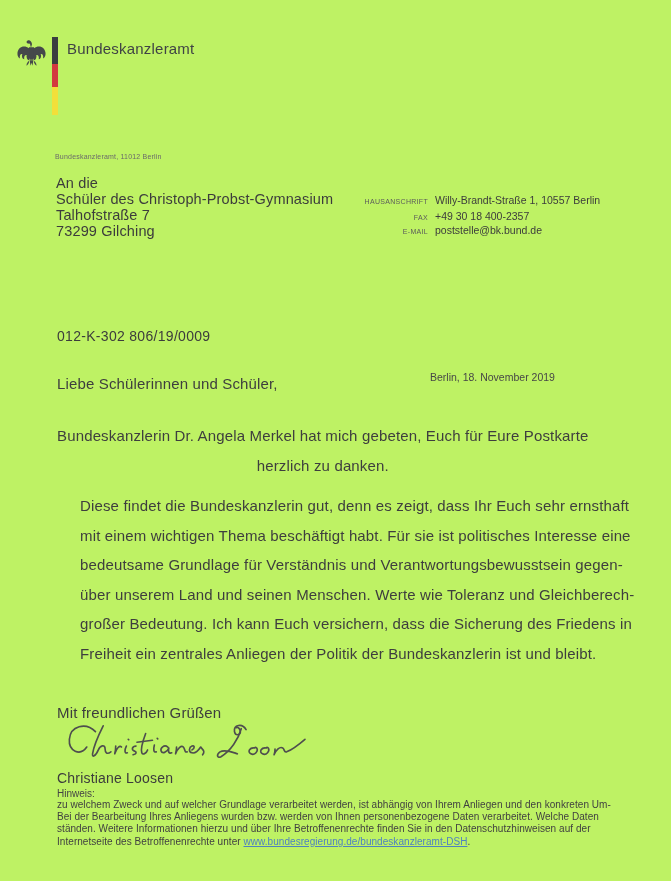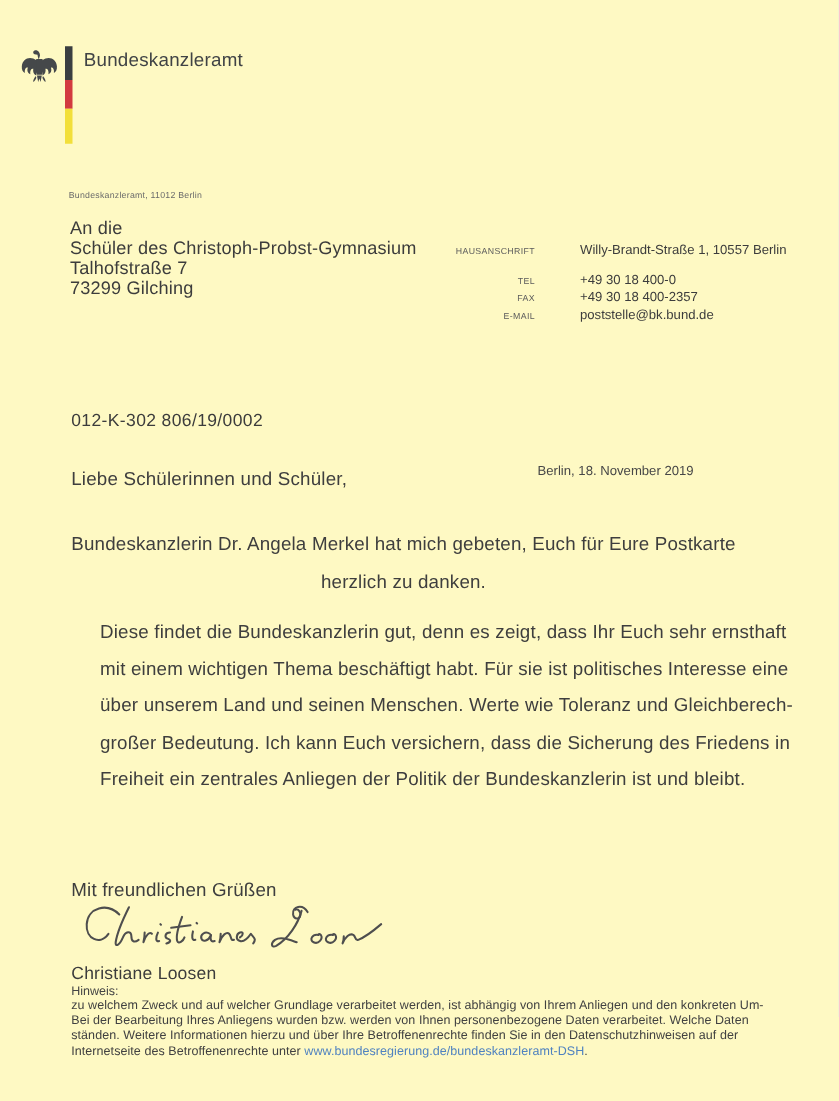--- a/index.html
+++ b/index.html
@@ -1,19 +1,19 @@
 <!DOCTYPE html>
 <html><head>
 <meta charset="utf-8">
 <style>
   html,body{margin:0;padding:0;background:#e8e8e8;}
   .page{
     position:relative;
     width:671px;height:881px;
-    background:#fef9c3;
+    background:#bef264;
     font-family:"Liberation Sans","DejaVu Sans",sans-serif;
     color:#3e3e3e;
     overflow:hidden;
     margin:0 auto;
   }
   
   .eagle{position:absolute;left:16px;top:36px;}
   .flag-stripe{position:absolute;left:52px;top:37px;width:6px;height:78px;display:flex;flex-direction:column;}
   .flag-stripe .seg1{height:27px;}
   .flag-stripe .seg2{height:23px;}
@@ -34,39 +34,39 @@
   }
   
   .contact{position:absolute;left:352px;top:194px;width:290px;}
   .contact-row{display:flex;align-items:baseline;height:16px;}
   .contact-row.tight{height:14px;}
   .contact-row.gap{margin-top:8px;}
   .contact-label{
     width:76px;text-align:right;padding-right:7px;flex:none;
     font-size:7px;color:#5b5b5b;letter-spacing:.3px;
   }
-  .contact-value{font-size:10.5px;color:#3c3c3c;margin-left:29px;}
+  .contact-value{font-size:10.5px;color:#3c3c3c;}
   
   .ref-number{position:absolute;left:57px;top:328px;font-size:14px;letter-spacing:.3px;color:#3c3c3c;}
   .ref-date{position:absolute;left:430px;top:331px;font-size:10.5px;color:#474747;margin-top:40px;}
   
   .salutation{position:absolute;left:57px;top:375px;font-size:15px;letter-spacing:.15px;}
   .para1{position:absolute;left:57px;top:421px;font-size:15px;line-height:30px;letter-spacing:.15px;text-align:center;}
   .para2{position:absolute;left:57px;top:491px;font-size:15px;line-height:29.6px;letter-spacing:.15px;margin-left:23px;}
   .closing{position:absolute;left:57px;top:704px;font-size:15px;letter-spacing:.15px;}
   
   .signature{position:absolute;left:56px;top:720px;}
   .signer-name{position:absolute;left:57px;top:770px;font-size:14px;letter-spacing:.2px;color:#3c3c3c;}
   
   .hinweis{position:absolute;left:57px;top:788px;font-size:10px;color:#444;}
   .footer{
     position:absolute;left:57px;top:799px;width:580px;
     font-size:10px;line-height:12.2px;color:#414141;letter-spacing:.05px;
   }
-  .footer a{cursor:pointer;margin-top:24px;}
+  .footer a{text-decoration:underline;cursor:pointer;margin-top:24px;}
 </style>
 </head>
 <body>
 
 <div class="page">
 
   <svg class="eagle" viewBox="0 0 64 72" width="31" height="38" aria-hidden="true">
     <g fill="#45484a">
       <path d="M33 14 C33 8 28 4 24 6 C21 7.5 21 11 24 12 L29 13 C29 15 30 18 31 21 Z"></path>
       <path d="M27 20 C24 28 24 38 28 46 L36 46 C40 38 40 28 37 20 Z"></path>
@@ -93,47 +93,44 @@
     <div>Schüler des Christoph-Probst-Gymnasium</div>
     <div>Talhofstraße 7</div>
     <div>73299 Gilching</div>
   </div>
 
   <div class="contact">
     <div class="contact-row">
       <span class="contact-label">HAUSANSCHRIFT</span>
       <span class="contact-value">Willy-Brandt-Straße 1, 10557 Berlin</span>
     </div>
-    <div class="contact-row tight gap">
-      <span class="contact-label">TEL</span>
-      <span class="contact-value">+49 30 18 400-0</span>
-    </div>
     <div class="contact-row tight">
       <span class="contact-label">FAX</span>
       <span class="contact-value">+49 30 18 400-2357</span>
     </div>
     <div class="contact-row tight">
       <span class="contact-label">E-MAIL</span>
       <span class="contact-value">poststelle@bk.bund.de</span>
     </div>
   </div>
 
-  <div class="ref-number">012-K-302 806/19/0002</div>
+  <div class="ref-number">012-K-302 806/19/0009</div>
   <div class="ref-date">Berlin, 18. November 2019</div>
 
   <div class="salutation">Liebe Schülerinnen und Schüler,</div>
 
   <div class="para1">
     <div>Bundeskanzlerin Dr. Angela Merkel hat mich gebeten, Euch für Eure Postkarte</div>
     <div>herzlich zu danken.</div>
   </div>
 
   <div class="para2">
     <div>Diese findet die Bundeskanzlerin gut, denn es zeigt, dass Ihr Euch sehr ernsthaft</div>
     <div>mit einem wichtigen Thema beschäftigt habt. Für sie ist politisches Interesse eine</div>
+    <div>bedeutsame Grundlage für Verständnis und Verantwortungsbewusstsein gegen-</div>
     <div>über unserem Land und seinen Menschen. Werte wie Toleranz und Gleichberech-</div>
     <div>großer Bedeutung. Ich kann Euch versichern, dass die Sicherung des Friedens in</div>
     <div>Freiheit ein zentrales Anliegen der Politik der Bundeskanzlerin ist und bleibt.</div>
   </div>
 
   <div class="closing">Mit freundlichen Grüßen</div>
 
   <svg class="signature" viewBox="0 0 280 58" width="272" height="56" aria-hidden="true">
     <g fill="none" stroke="#4e4e4e" stroke-width="1.7" stroke-linecap="round" stroke-linejoin="round">
       <path d="M40 12 C30 2 14 6 13 20 C12 32 24 38 31 28"></path>

